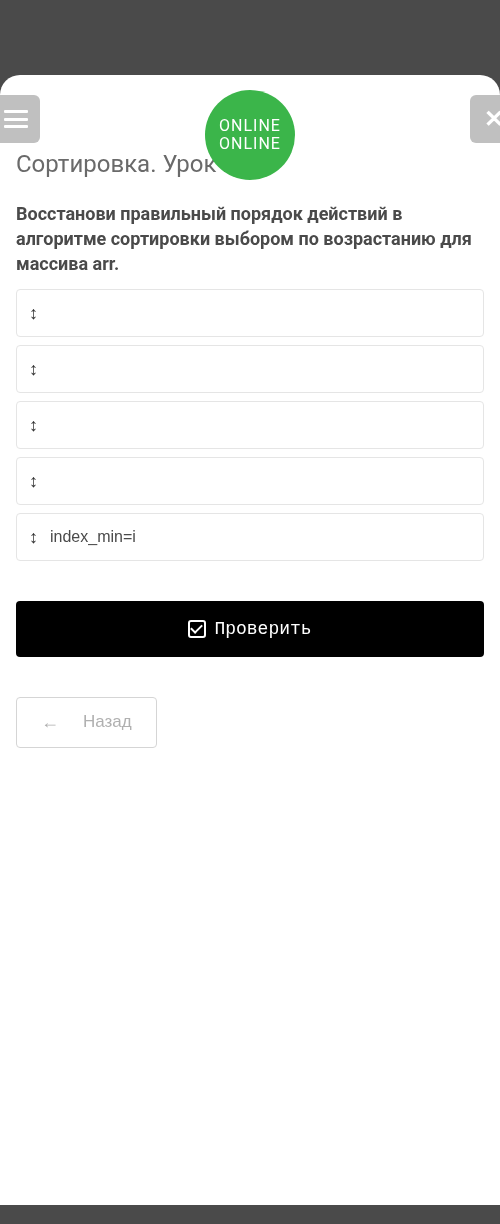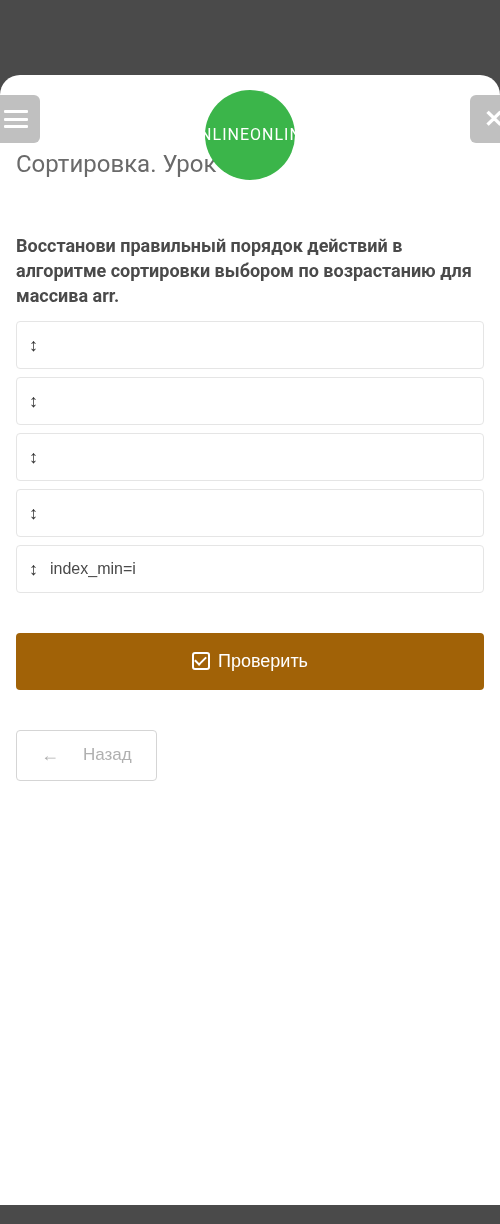--- a/index.html
+++ b/index.html
@@ -28,20 +28,21 @@
       left: 50%;
       transform: translateX(-50%);
       z-index: 10;
     }
     .logo {
       width: 90px;
       height: 90px;
       background: #3bb54a;
       border-radius: 50%;
       display: flex;
+      flex-direction: column;
       align-items: center;
       justify-content: center;
       color: white;
       font-size: 16px;
       font-weight: 400;
       letter-spacing: 1px;
       line-height: 1.1;
     }
     .card {
       background: white;
@@ -98,21 +99,21 @@
       color: #6a6a6a;
       padding: 0 16px;
       margin-top: 30px;
       font-weight: 400;
     }
     .question {
       font-size: 18px;
       font-weight: 700;
       color: #4a4a4a;
       padding: 0 16px;
-      margin-top: 55px;
+      margin-top: 23px;
       line-height: 1.4;
     }
     .sortable-list {
       margin-top: 12px;
       padding: 0 16px;
     }
     .sortable-item {
       background: white;
       border: 1px solid #e5e5e5;
       border-radius: 4px;
@@ -130,32 +131,33 @@
       color: #333;
       font-size: 18px;
       font-weight: bold;
     }
     .item-text {
       flex: 1;
       font-family: 'Helvetica Neue', Arial, sans-serif;
     }
     .check-button {
       margin: 40px 16px 0;
-      background: #a16207;
+      background: #000000;
       color: white;
       border: none;
       border-radius: 4px;
       padding: 18px;
       font-size: 18px;
       display: flex;
       align-items: center;
       justify-content: center;
       gap: 8px;
       cursor: pointer;
       width: calc(100% - 32px);
+      font-family: Liberation Mono, monospace;
     }
     .check-icon {
       display: inline-block;
       width: 18px;
       height: 18px;
       border: 2px solid white;
       border-radius: 3px;
       position: relative;
     }
     .check-icon::after {

